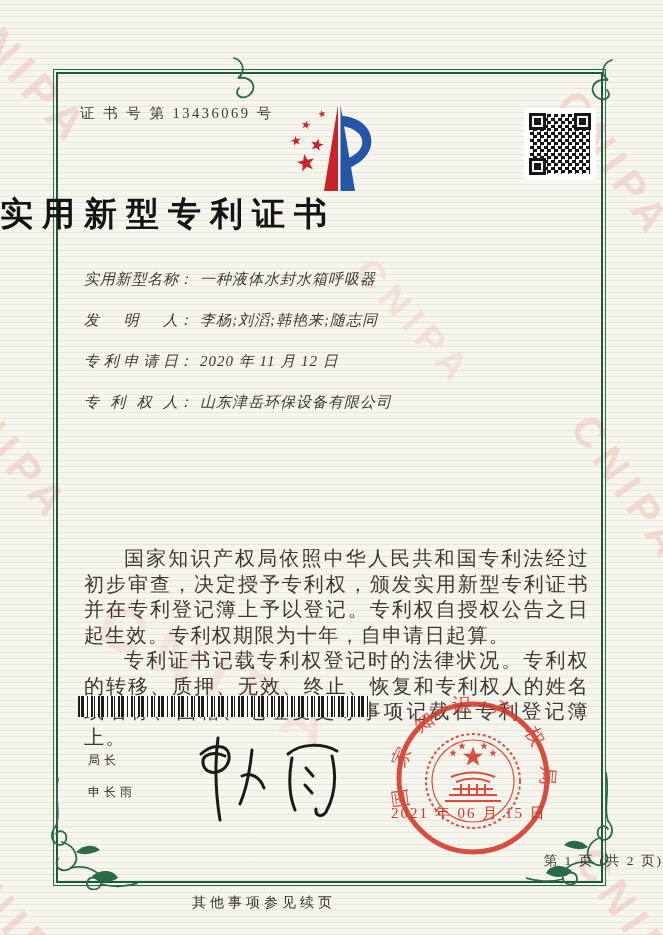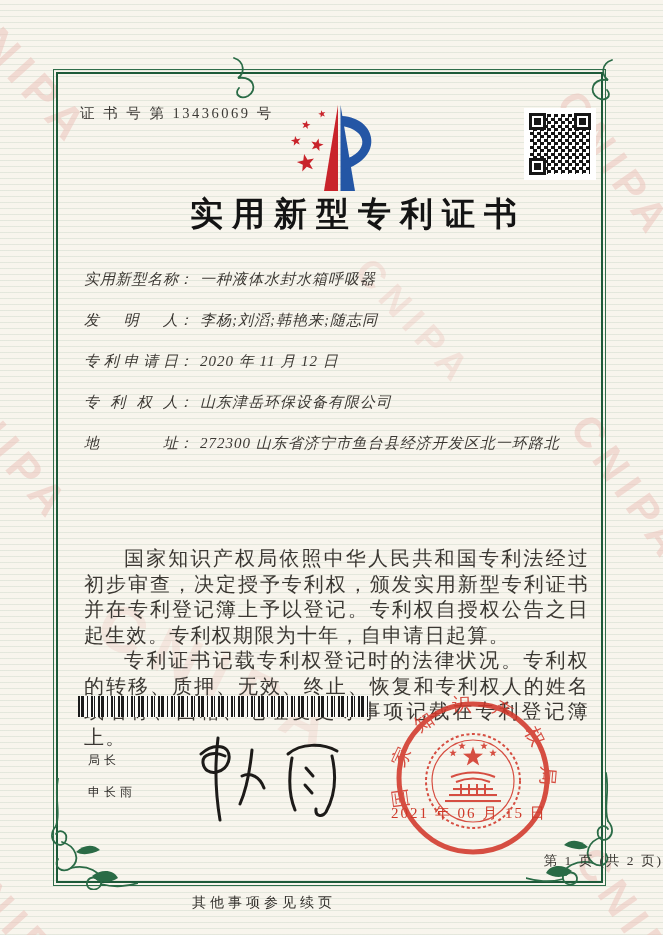--- a/index.html
+++ b/index.html
@@ -39,21 +39,21 @@
   .orn-tr{left:578px;top:58px;width:36px;height:46px;}
   .orn-tm{left:232px;top:56px;width:36px;height:46px;transform:scaleX(-1);}
   
   .certno{position:absolute;left:80px;top:104px;font-size:14.5px;letter-spacing:2.5px;color:#3c3a36;}
   .logo{position:absolute;left:276px;top:100px;width:112px;height:96px;}
   .qr{position:absolute;left:524px;top:108px;width:72px;height:72px;background:#fff;}
   .qr-pattern{position:absolute;inset:6px;background:repeating-conic-gradient(#161616 0% 25%, #ffffff 0% 50%) 0 0 / 7px 7px;}
   .qr-f{position:absolute;width:17px;height:17px;border:3px solid #161616;background:#fff;box-sizing:border-box;}
   .qr-f span{position:absolute;inset:2px;background:#161616;}
   .qr-tl{left:5px;top:5px;} .qr-tr{right:5px;top:5px;} .qr-bl{left:5px;bottom:5px;}
-  .title{position:absolute;left:0;top:192px;width:526px;text-align:right;
+  .title{position:absolute;left:0;top:192px;width:526px;text-align:left;
     font-size:33px;font-weight:700;letter-spacing:9px;color:#141414;}
   
   .fields{position:absolute;left:84px;top:269px;width:505px;font-size:15px;}
   .frow{line-height:20px;margin-bottom:21px;white-space:nowrap;font-style:italic;}
   .flabel{display:inline-block;width:94px;text-align:justify;text-align-last:justify;vertical-align:top;}
   .fcolon{margin-right:7px;}
   .fvalue{letter-spacing:1px;}
   .g2{margin-left:36px;}
   .g2 .flabel2{letter-spacing:2px;}
   
@@ -157,23 +157,20 @@
       <span class="flabel">实用新型名称</span><span class="fcolon">：</span><span class="fvalue">一种液体水封水箱呼吸器</span>
     </div>
     <div class="frow">
       <span class="flabel">发明人</span><span class="fcolon">：</span><span class="fvalue">李杨;刘滔;韩艳来;随志同</span>
     </div>
     <div class="frow">
       <span class="flabel">专利申请日</span><span class="fcolon">：</span><span class="fvalue">2020 年 11 月 12 日</span>
     </div>
     <div class="frow">
       <span class="flabel">专利权人</span><span class="fcolon">：</span><span class="fvalue">山东津岳环保设备有限公司</span>
-    </div>
-    <div class="frow">
-      <span class="flabel">地址</span><span class="fcolon">：</span><span class="fvalue">272300 山东省济宁市鱼台县经济开发区北一环路北</span>
     </div>
   </div>
 
   <div class="paras">
     <p>国家知识产权局依照中华人民共和国专利法经过初步审查，决定授予专利权，颁发实用新型专利证书并在专利登记簿上予以登记。专利权自授权公告之日起生效。专利权期限为十年，自申请日起算。</p>
     <p>专利证书记载专利权登记时的法律状况。专利权的转移、质押、无效、终止、恢复和专利权人的姓名或名称、国籍、地址变更等事项记载在专利登记簿上。</p>
   </div>
 
   <div class="barcode"></div>
 

